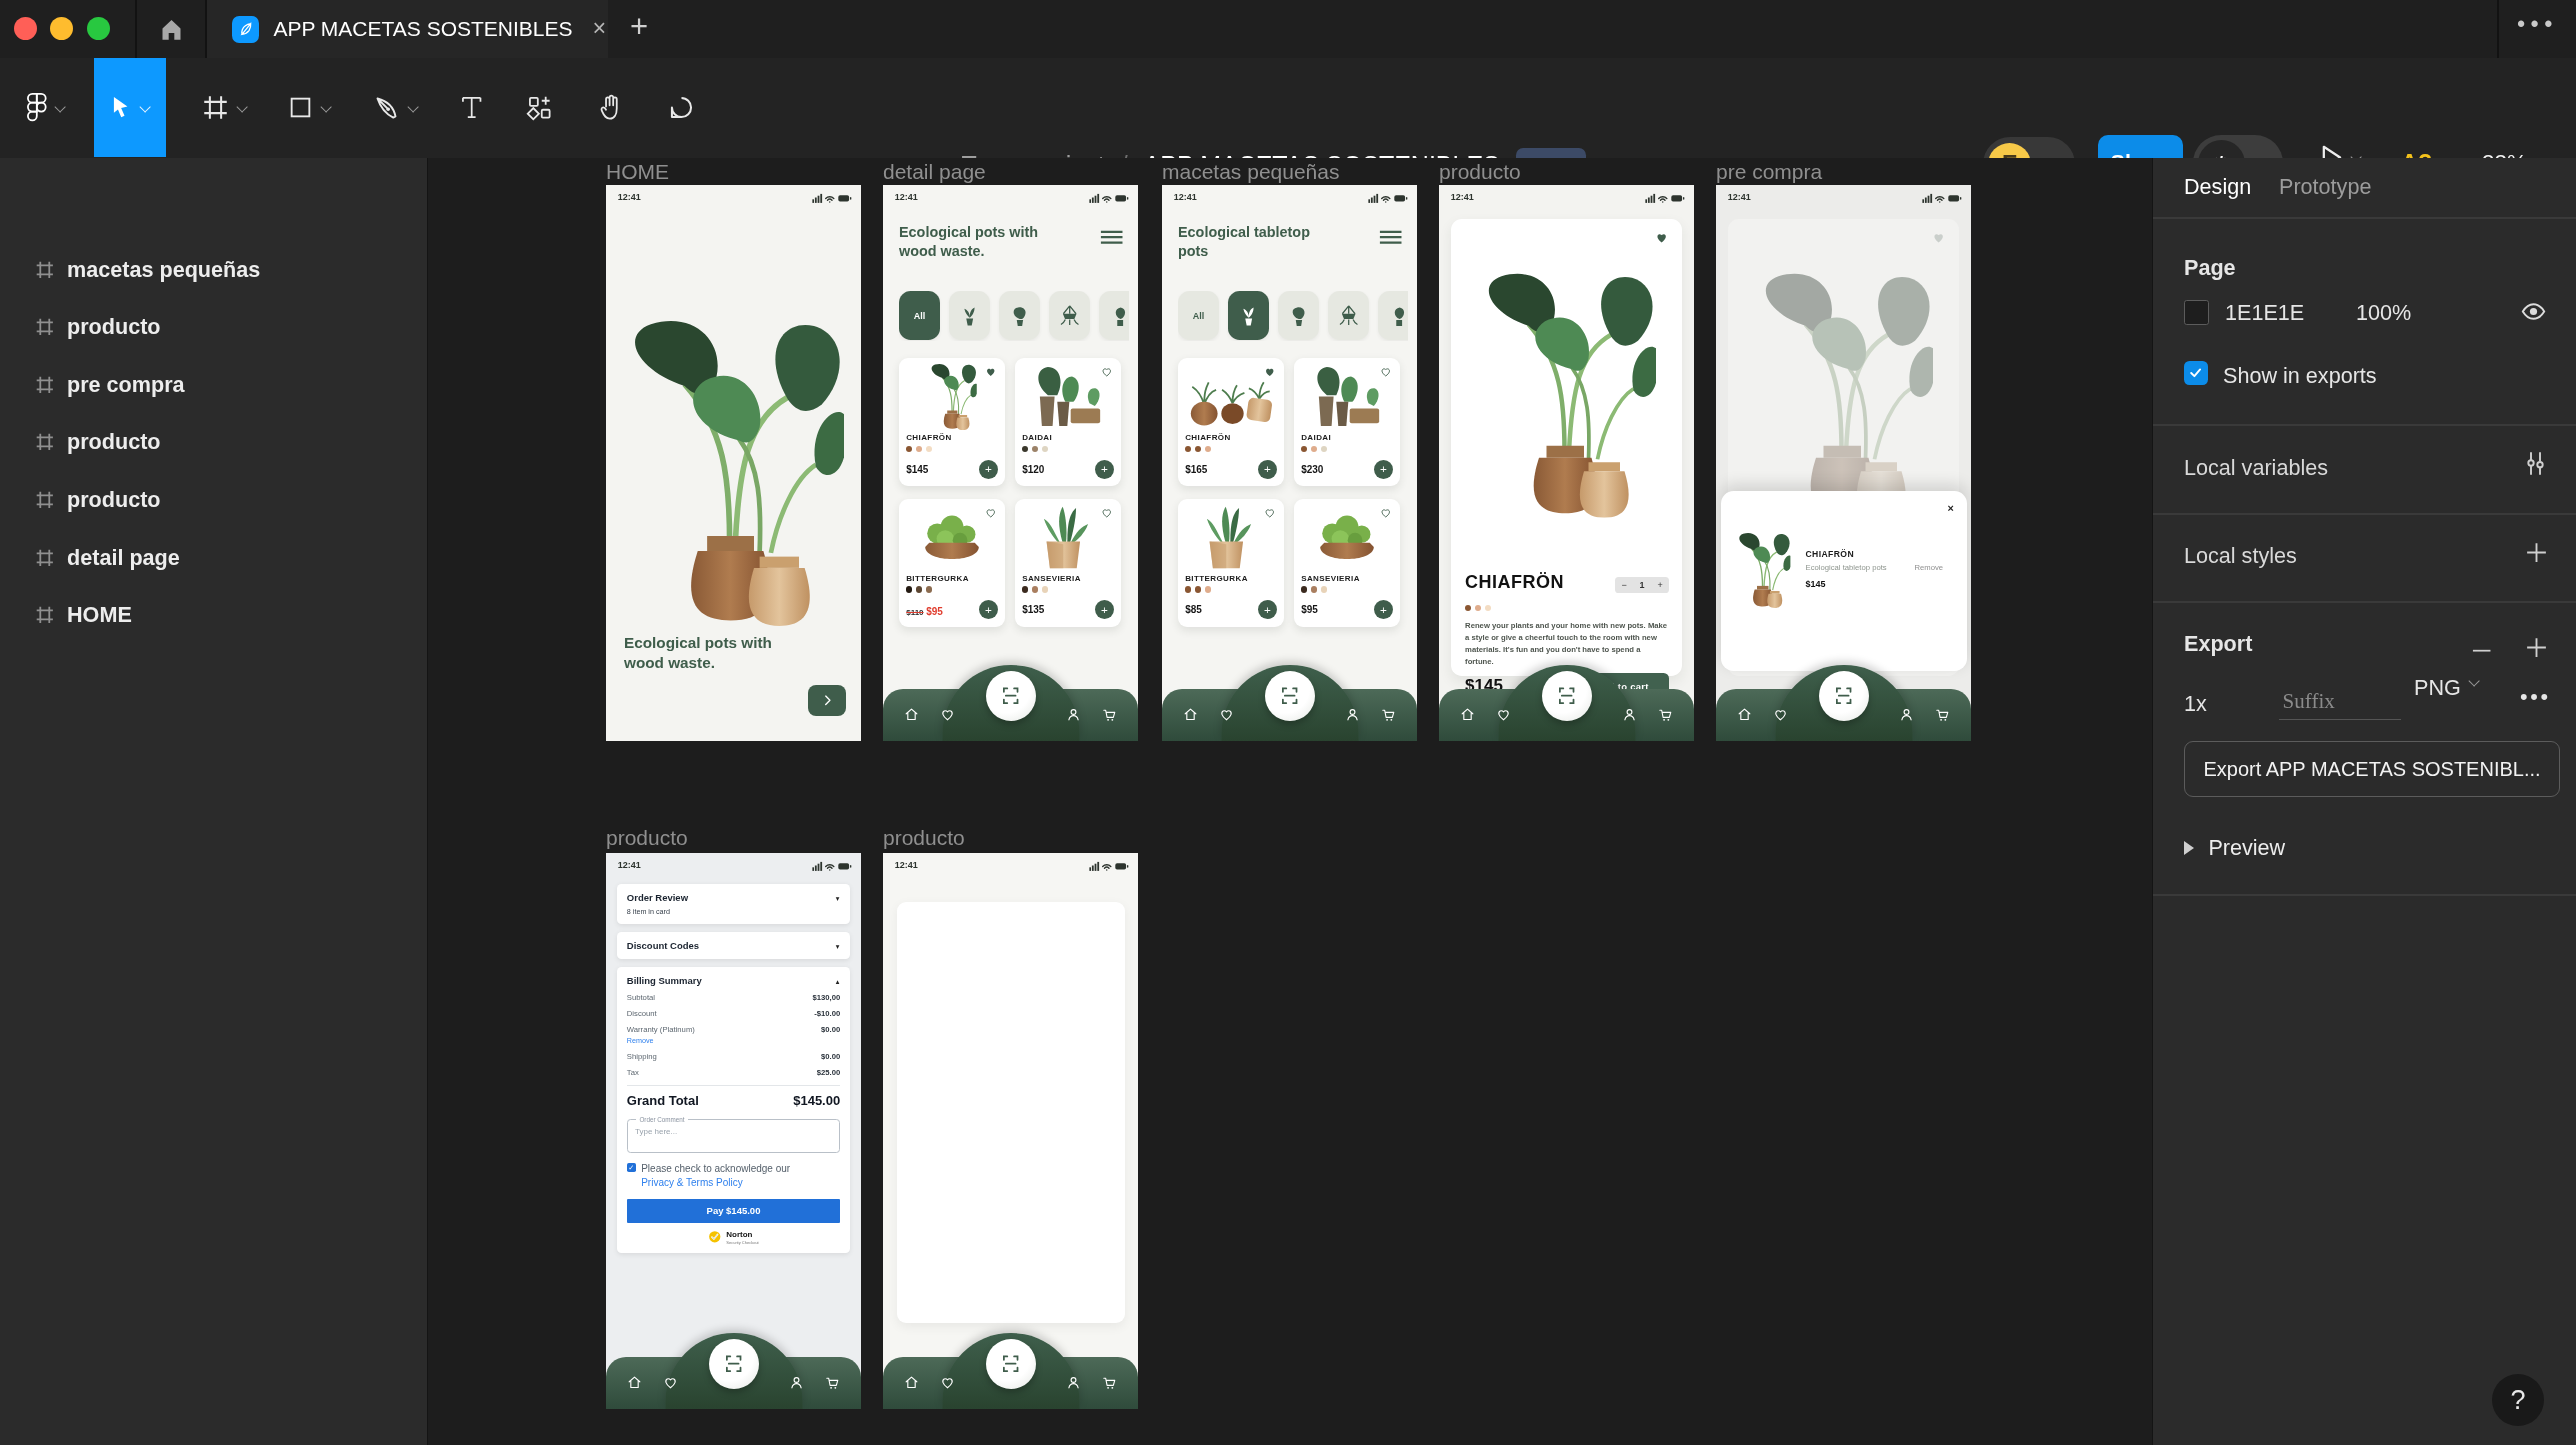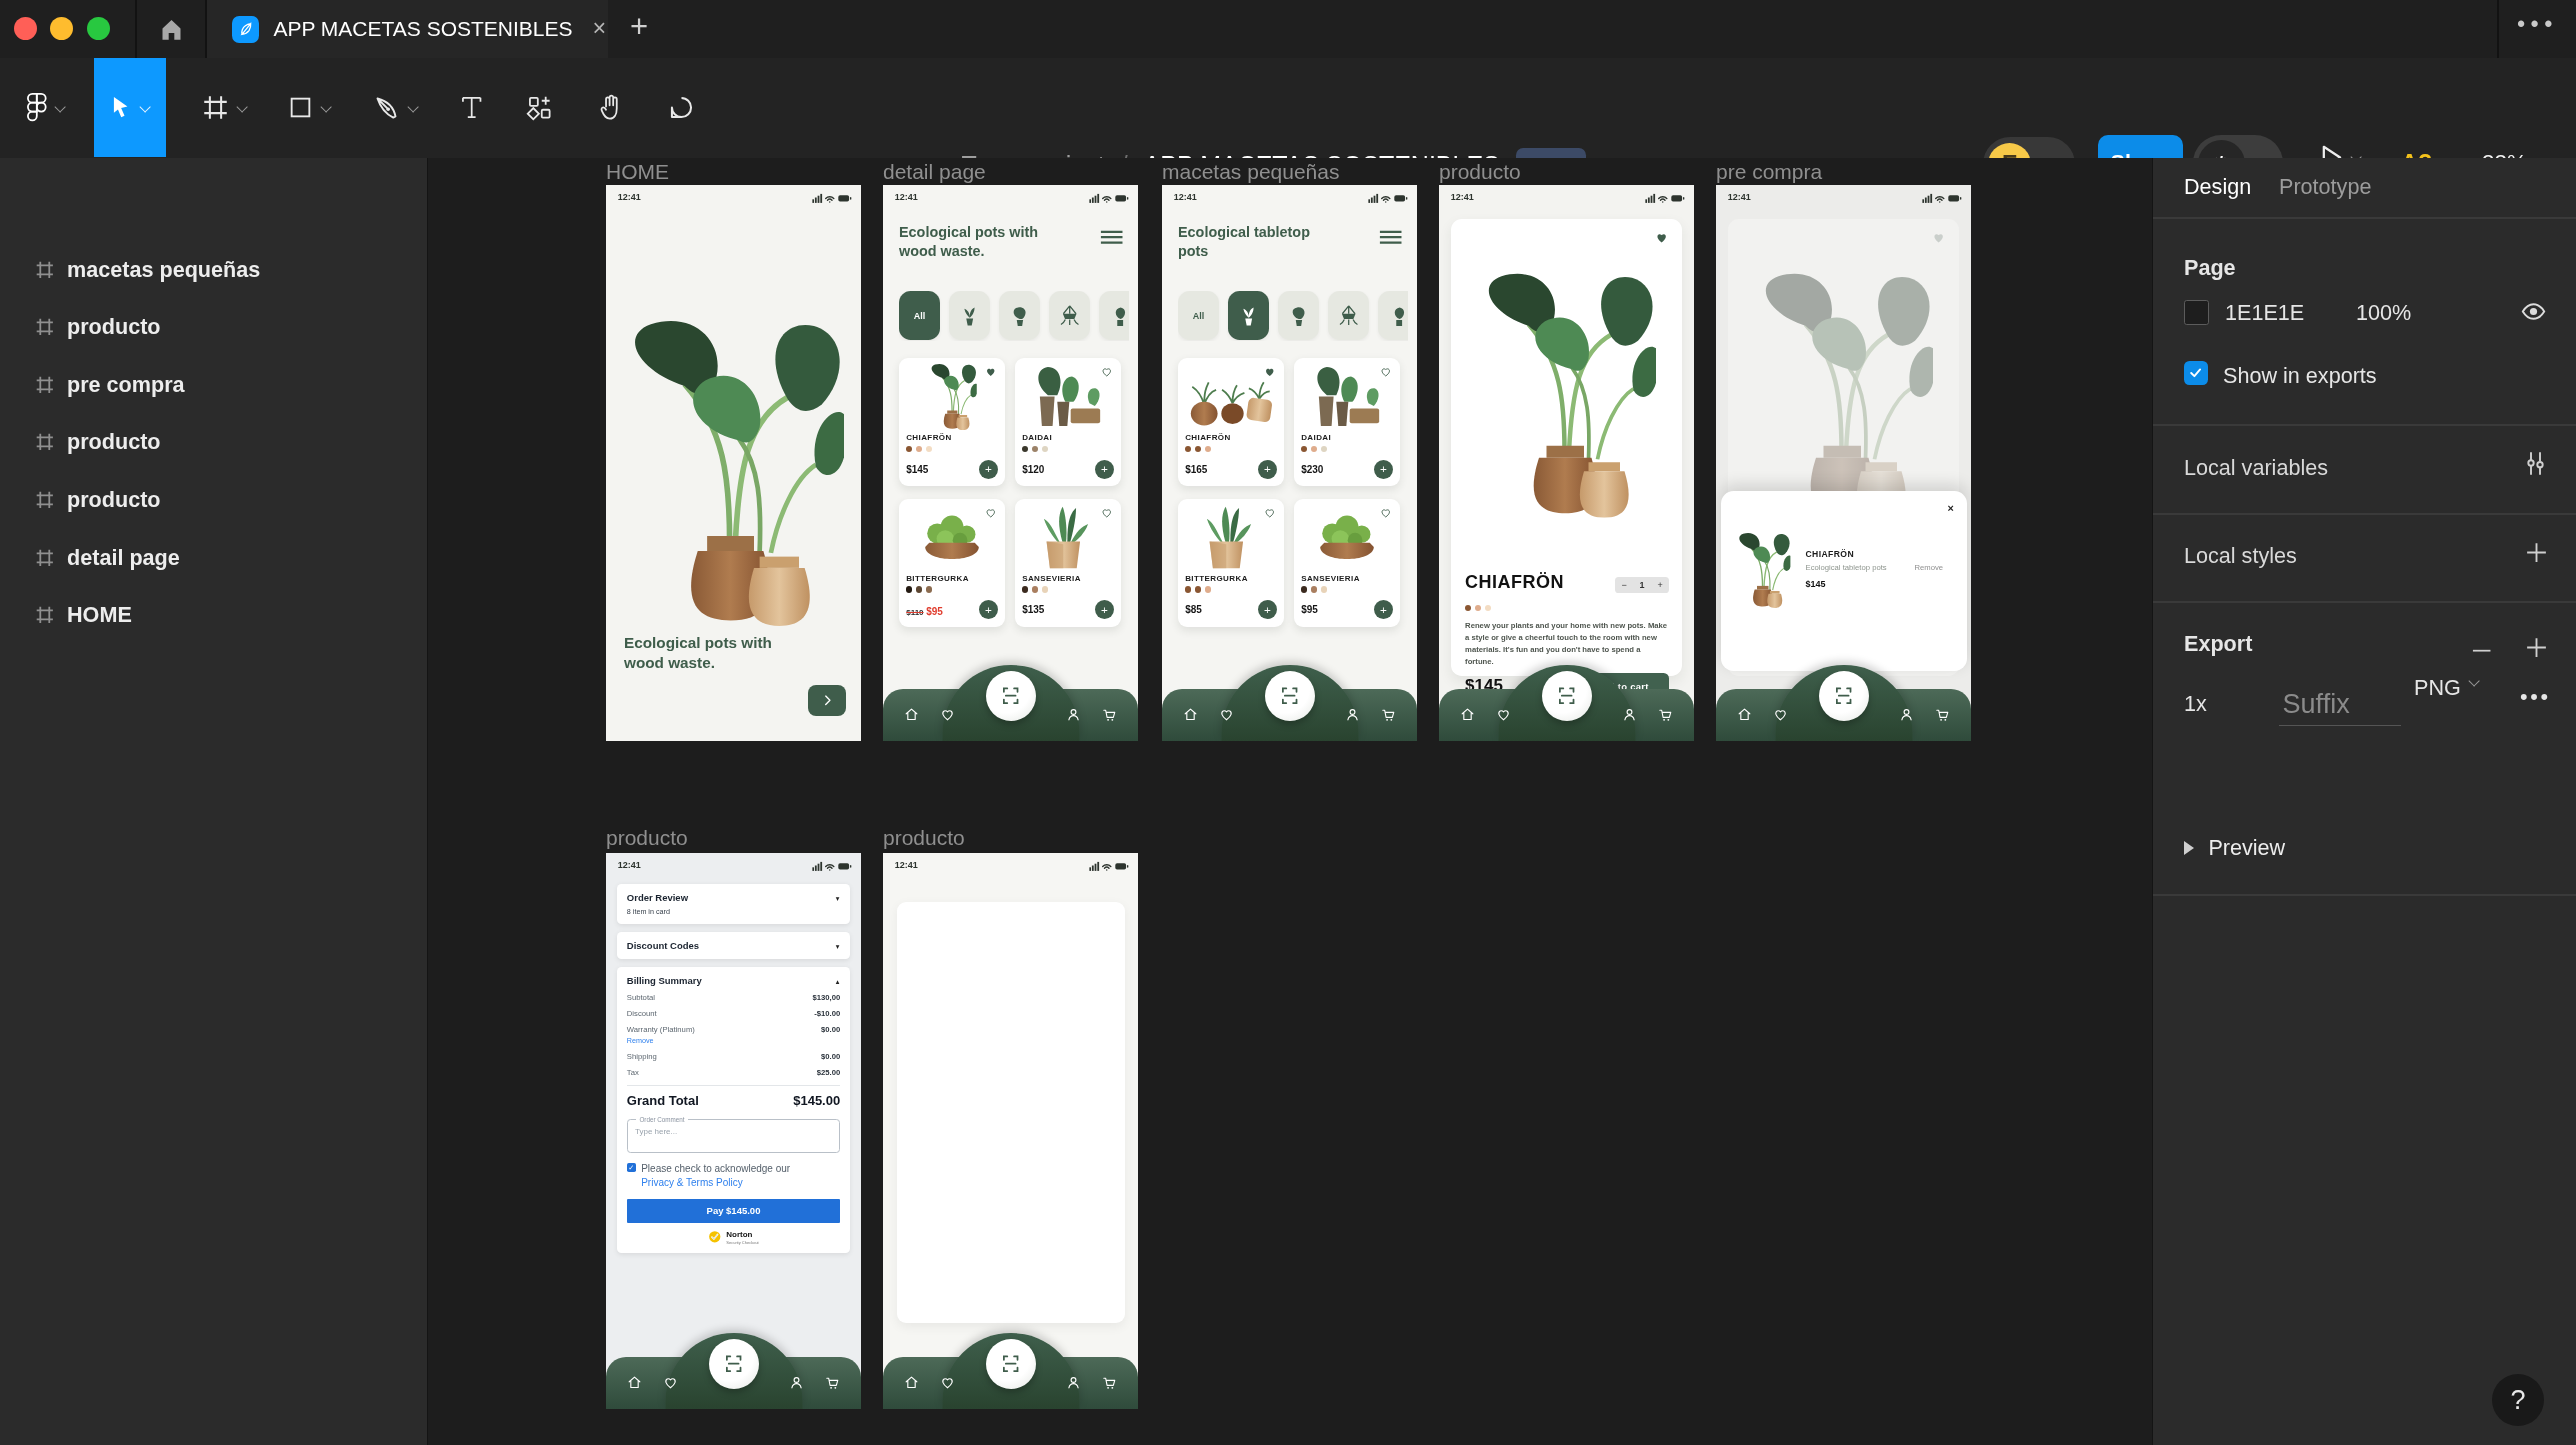--- a/index.html
+++ b/index.html
@@ -58,21 +58,21 @@
   #rp-page-label{left:31px;top:97px;font-weight:700}
   #page-swatch{position:absolute;left:31px;top:142px;width:23.4px;height:23.4px;background:#1e1e1e;border:1.8px solid #5c5c5c;border-radius:2.7px}
   #page-hex{left:72px;top:142px}
   #page-op{left:203px;top:142px}
   #show-exports-cb{position:absolute;left:31px;top:203px;width:24px;height:24px;border-radius:5.4px;background:#0c8ce9;display:flex;align-items:center;justify-content:center}
   #show-exports-label{left:70px;top:205px}
   #rp-localvars{left:31px;top:297px;color:#d9d9d9}
   #rp-localstyles{left:31px;top:385px;color:#d9d9d9}
   #rp-export{left:31px;top:473px;font-weight:700}
   #rp-scale{left:31px;top:533px}
-  #suffix-input{position:absolute;left:126px;top:529px;width:115px;background:transparent;border:none;border-bottom:1.8px solid #555;color:#bdbdbd;font-size:27px;padding:1.8px 3.6px 5.4px;font-family:Liberation Sans, sans-serif}
+  #suffix-input{position:absolute;left:126px;top:529px;width:115px;background:transparent;border:none;border-bottom:1.8px solid #555;color:#bdbdbd;font-size:21px;padding:1.8px 3.6px 5.4px;font-family:Liberation Serif, serif}
   #suffix-input::placeholder{color:#8b8b8b}
   #rp-format{left:261px;top:517px;display:flex;align-items:flex-start}
   #rp-menu{left:367px;top:526px;letter-spacing:2.7px}
   #export-btn{position:absolute;left:31px;top:583px;width:376px;height:56px;border:1.8px solid #5c5c5c;border-radius:9px;color:#f2f2f2;font-size:20px;display:flex;align-items:center;justify-content:center;box-sizing:border-box;white-space:nowrap}
   #preview-row{position:absolute;left:31px;top:677px;display:flex;align-items:center;gap:14.4px;color:#ededed;font-size:21.6px}
   .tri-right{width:0;height:0;border-left:10.8px solid #cfcfcf;border-top:7.2px solid transparent;border-bottom:7.2px solid transparent}
   #help-btn{position:absolute;left:2492px;top:1374px;width:52px;height:52px;border-radius:50%;background:#191919;color:#e8e8e8;font-size:27px;display:flex;align-items:center;justify-content:center}
   .rp-icon{position:absolute}
   
   #canvas{position:absolute;left:428px;top:158px;width:1724px;height:1287px;background:#1d1d1d;overflow:hidden}
@@ -485,20 +485,21 @@
   <svg class="rp-icon" style="left:371px;top:477px" width="25" height="25" viewBox="0 0 24 24">
       <path d="M12 3 V21 M3 12 H21" stroke="#cfcfcf" stroke-width="1.8"></path>
     </svg>
   <span class="rp-text" id="rp-scale">1x</span>
   <input id="suffix-input" placeholder="Suffix" style="">
   <div class="rp-text" id="rp-format">
     <span>PNG</span>
     <span class="chev"></span>
   </div>
   <span class="rp-text" id="rp-menu">•••</span>
+  <div id="export-btn">Export APP MACETAS SOSTENIBL...</div>
   <div id="preview-row">
     <span class="tri-right"></span>
     <span>Preview</span>
   </div>
   <div class="rp-div" style="top:736px"></div>
 </div>
 
 <div id="help-btn">?</div>
 
 <div id="canvas">

